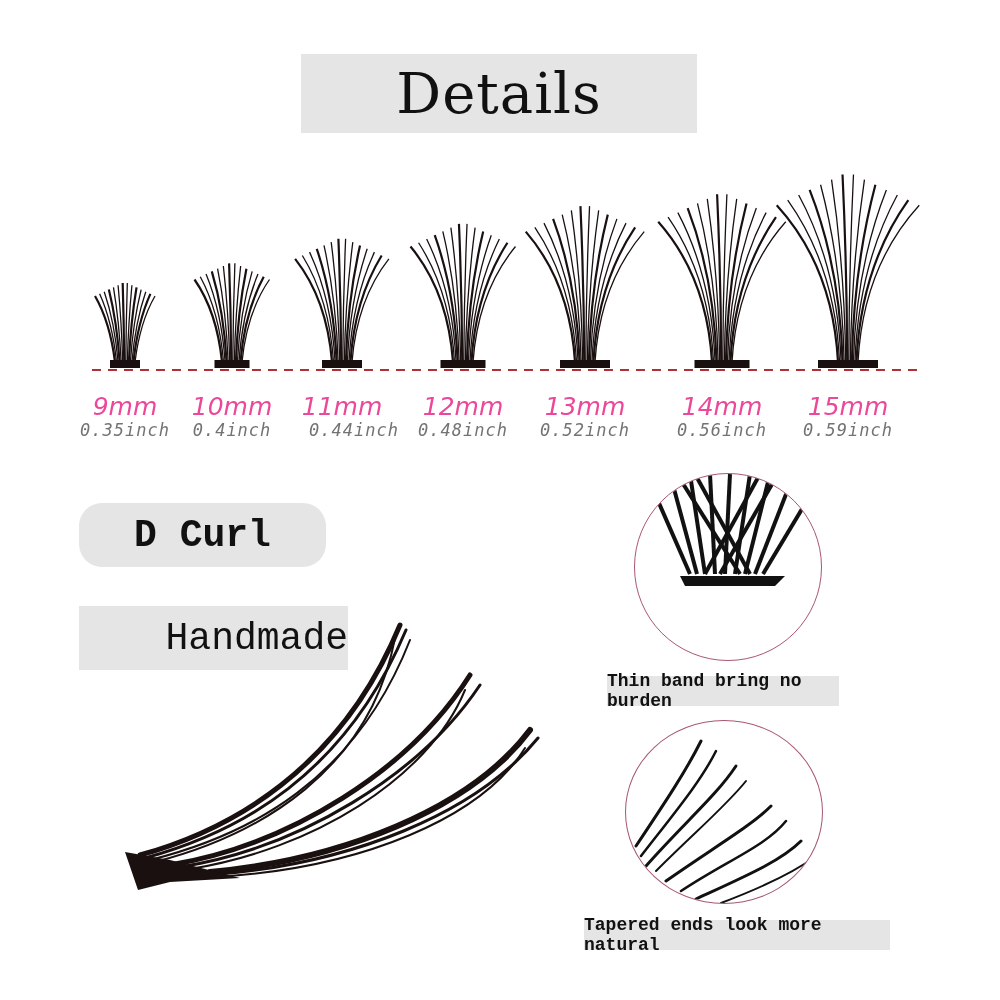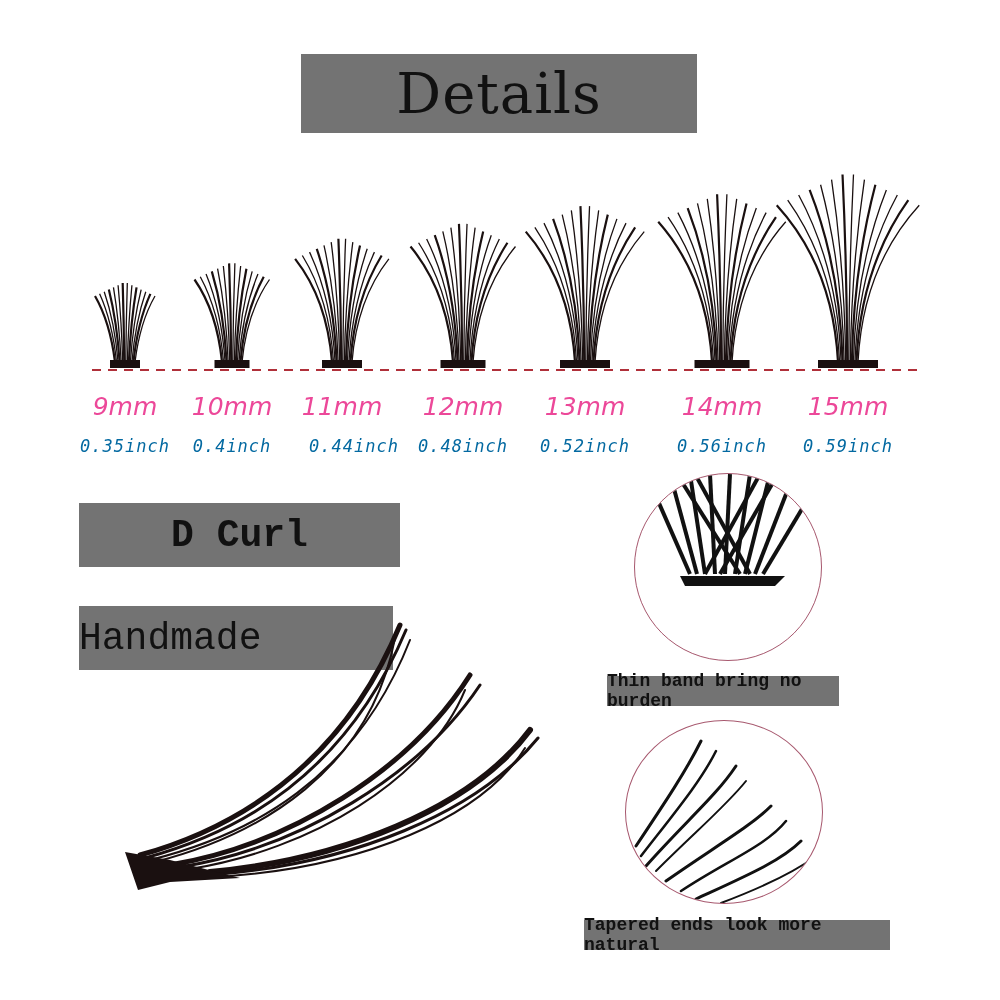--- a/index.html
+++ b/index.html
@@ -1,26 +1,26 @@
 <!DOCTYPE html>
 <html><head>
 <meta charset="utf-8">
 <style>
   html, body { margin:0; padding:0; background:#ffffff; }
   body { width:1000px; height:1000px; position:relative; overflow:hidden; font-family:"DejaVu Serif", serif; }
-  .gold { background:#737373; position:absolute; color:#111; }
+  .gold { background:#e5e5e5; position:absolute; color:#111; }
   #title-box { left:301px; top:54px; width:396px; height:79px; display:flex; align-items:center; justify-content:center; font-family:"DejaVu Serif", serif; font-size:56px; letter-spacing:1px; }
-  #dcurl-box { left:79px; top:503px; width:321px; height:64px; display:flex; align-items:center; justify-content:center; font-family:"Liberation Mono","DejaVu Sans Mono", monospace; font-size:38px; font-weight:bold; }
-  #handmade-box { left:79px; top:606px; width:314px; height:64px; display:flex; align-items:center; justify-content:flex-start; font-family:"Liberation Mono","DejaVu Sans Mono", monospace; font-size:38px; }
+  #dcurl-box { left:79px; top:503px; width:247px; height:64px; display:flex; align-items:center; justify-content:center; font-family:"Liberation Mono","DejaVu Sans Mono", monospace; font-size:38px; font-weight:bold;border-radius:23px; }
+  #handmade-box { left:79px; top:606px; width:269px; height:64px; display:flex; align-items:center; justify-content:flex-end; font-family:"Liberation Mono","DejaVu Sans Mono", monospace; font-size:38px; }
   .caption { font-family:"Liberation Mono","DejaVu Sans Mono", monospace; font-size:18px; font-weight:bold; display:flex; align-items:center; justify-content:center; }
   #cap1 { left:607px; top:676px; width:232px; height:30px; }
   #cap2 { left:584px; top:920px; width:306px; height:30px; }
   #lash-row { position:absolute; left:0; top:150px; width:1000px; height:230px; }
   .label-mm { position:absolute; top:392px; font-family:"DejaVu Sans", sans-serif; font-style:italic; font-size:25px; color:#ec4899; transform:translateX(-50%); white-space:nowrap; }
-  .label-in { position:absolute; top:436px; font-family:"DejaVu Sans Mono", monospace; font-style:italic; font-size:17px; color:#0369a1; transform:translateX(-50%); white-space:nowrap; letter-spacing:1px; }
+  .label-in { position:absolute; top:420px; font-family:"DejaVu Sans Mono", monospace; font-style:italic; font-size:17px; color:#737373; transform:translateX(-50%); white-space:nowrap; letter-spacing:1px; }
   .circle { position:absolute; border:1.2px solid #a7586e; border-radius:50%; overflow:hidden; background:#fff; }
   #circle1 { left:634px; top:473px; width:186px; height:186px; }
   #circle2 { left:625px; top:720px; width:196px; height:182px; }
   #big-lash { position:absolute; left:110px; top:620px; width:440px; height:290px; }
 </style>
 </head>
 <body>
 
 <div id="title-box" class="gold">
   <span>Details</span>

